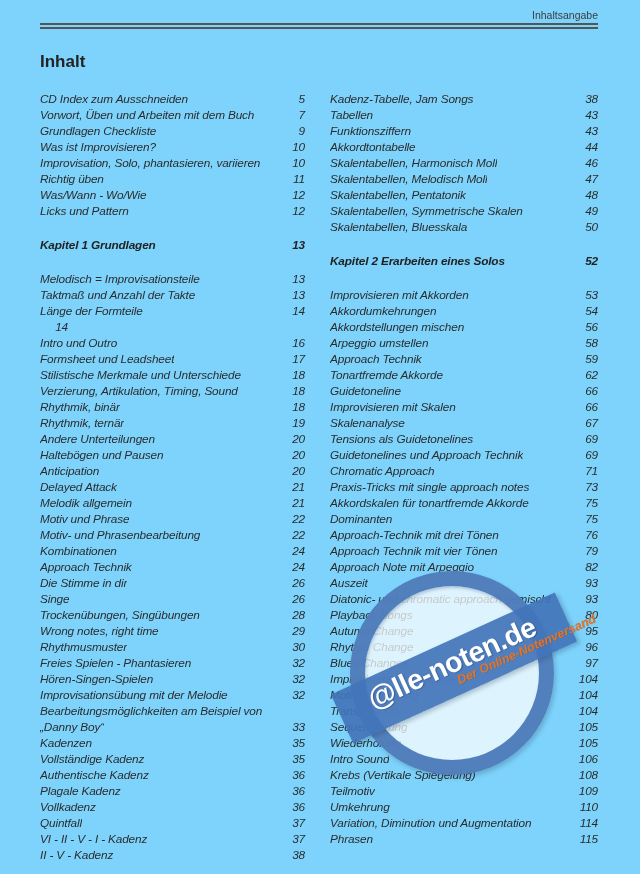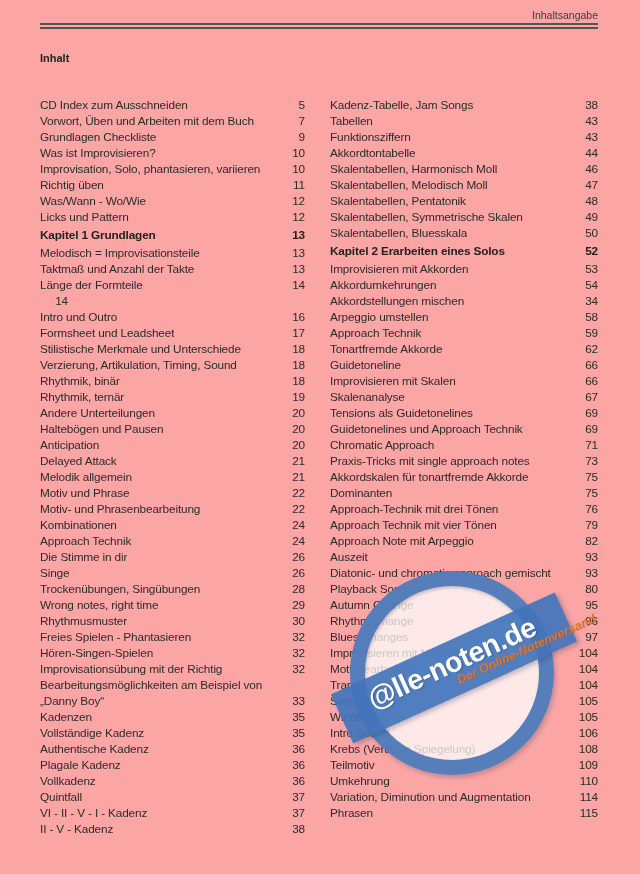--- a/index.html
+++ b/index.html
@@ -3,51 +3,51 @@
 <meta charset="utf-8">
 <style>
   html,body{margin:0;padding:0;}
   body{
     width:640px;height:874px;
     background:#ffffff;
     font-family:"Liberation Sans", sans-serif;
     position:relative;
     overflow:hidden;
   }
-  .page{position:absolute;inset:0;background:#fca5a5;}
+  .page{position:absolute;inset:0;background:#7dd3fc;}
 
   
   .header-label{
     position:absolute;top:9px;right:42px;
     font-size:10.5px;color:#3d3d3d;letter-spacing:0;
   }
   .header-rule{
     position:absolute;left:40px;top:23px;width:558px;height:2px;
     border-top:2px solid #555553;
     border-bottom:2px solid #555553;
   }
 
   
   .page-title{
     position:absolute;left:40px;top:52px;
-    font-size:11px;font-weight:bold;color:#232323;
+    font-size:17px;font-weight:bold;color:#232323;
   }
 
   
-  .col{position:absolute;top:97px;}
+  .col{position:absolute;top:91px;font-style:italic;}
   #col-left{left:40px;width:265px;}
   #col-right{left:330px;width:268px;}
 
   .toc-row{
     display:flex;justify-content:space-between;align-items:baseline;
     height:16px;line-height:16px;
     font-size:11.8px;letter-spacing:-0.15px;
     color:#2c2c2c;white-space:nowrap;
   }
-  .toc-row.chapter{font-weight:bold;margin:2px 0;color:#222;}
+  .toc-row.chapter{font-weight:bold;margin:18px 0;color:#222;}
   .toc-label{overflow:hidden;}
   .toc-page{text-align:right;min-width:22px;padding-left:6px;}
 
   
   .stamp{position:absolute;inset:0;pointer-events:none;z-index:5;}
   .stamp-circle{
     position:absolute;left:350px;top:571px;width:204px;height:204px;
     box-sizing:border-box;border-radius:50%;
     border:15px solid rgba(63,112,180,0.88);
     background:rgba(255,255,255,0.74);
@@ -218,21 +218,21 @@
       </div>
       <div class="toc-row">
         <span class="toc-label">Freies Spielen - Phantasieren</span>
         <span class="toc-page">32</span>
       </div>
       <div class="toc-row">
         <span class="toc-label">Hören-Singen-Spielen</span>
         <span class="toc-page">32</span>
       </div>
       <div class="toc-row">
-        <span class="toc-label">Improvisationsübung mit der Richtig</span>
+        <span class="toc-label">Improvisationsübung mit der Melodie</span>
         <span class="toc-page">32</span>
       </div>
       <div class="toc-row">
         <span class="toc-label">Bearbeitungsmöglichkeiten am Beispiel von</span>
         <span class="toc-page"></span>
       </div>
       <div class="toc-row">
         <span class="toc-label">„Danny Boy“</span>
         <span class="toc-page">33</span>
       </div>
@@ -313,21 +313,21 @@
       <div class="toc-row">
         <span class="toc-label">Improvisieren mit Akkorden</span>
         <span class="toc-page">53</span>
       </div>
       <div class="toc-row">
         <span class="toc-label">Akkordumkehrungen</span>
         <span class="toc-page">54</span>
       </div>
       <div class="toc-row">
         <span class="toc-label">Akkordstellungen mischen</span>
-        <span class="toc-page">34</span>
+        <span class="toc-page">56</span>
       </div>
       <div class="toc-row">
         <span class="toc-label">Arpeggio umstellen</span>
         <span class="toc-page">58</span>
       </div>
       <div class="toc-row">
         <span class="toc-label">Approach Technik</span>
         <span class="toc-page">59</span>
       </div>
       <div class="toc-row">

